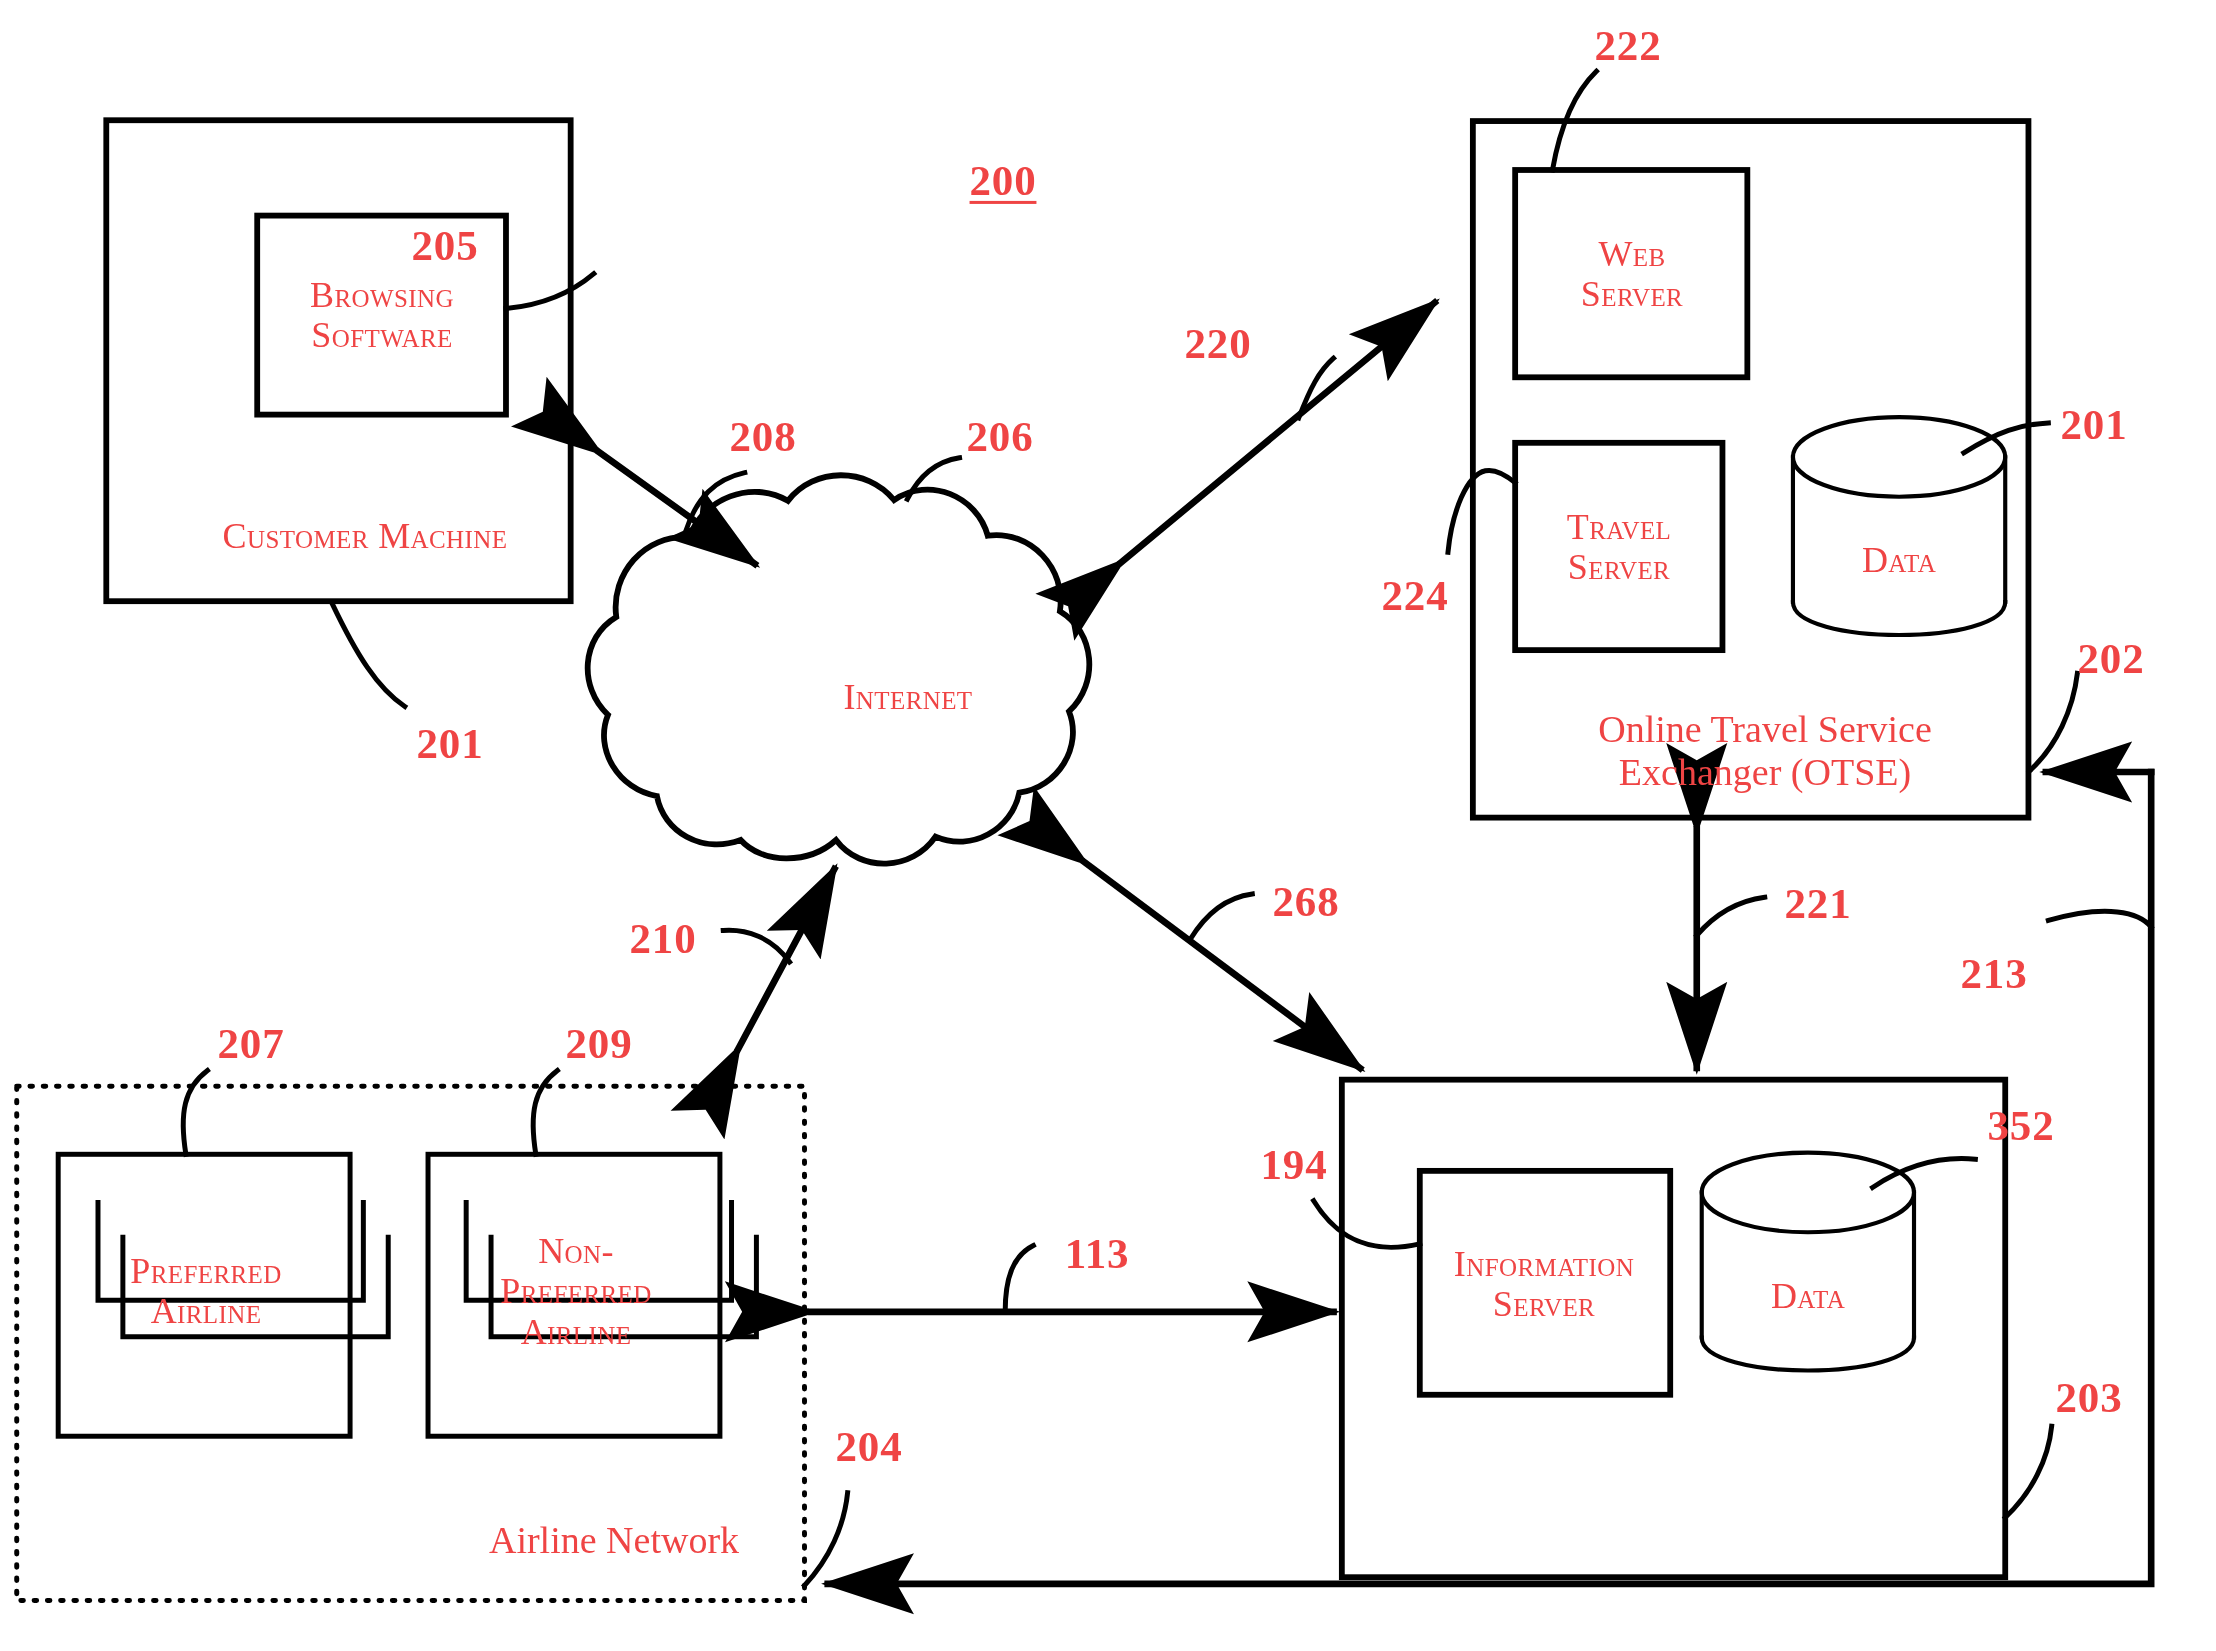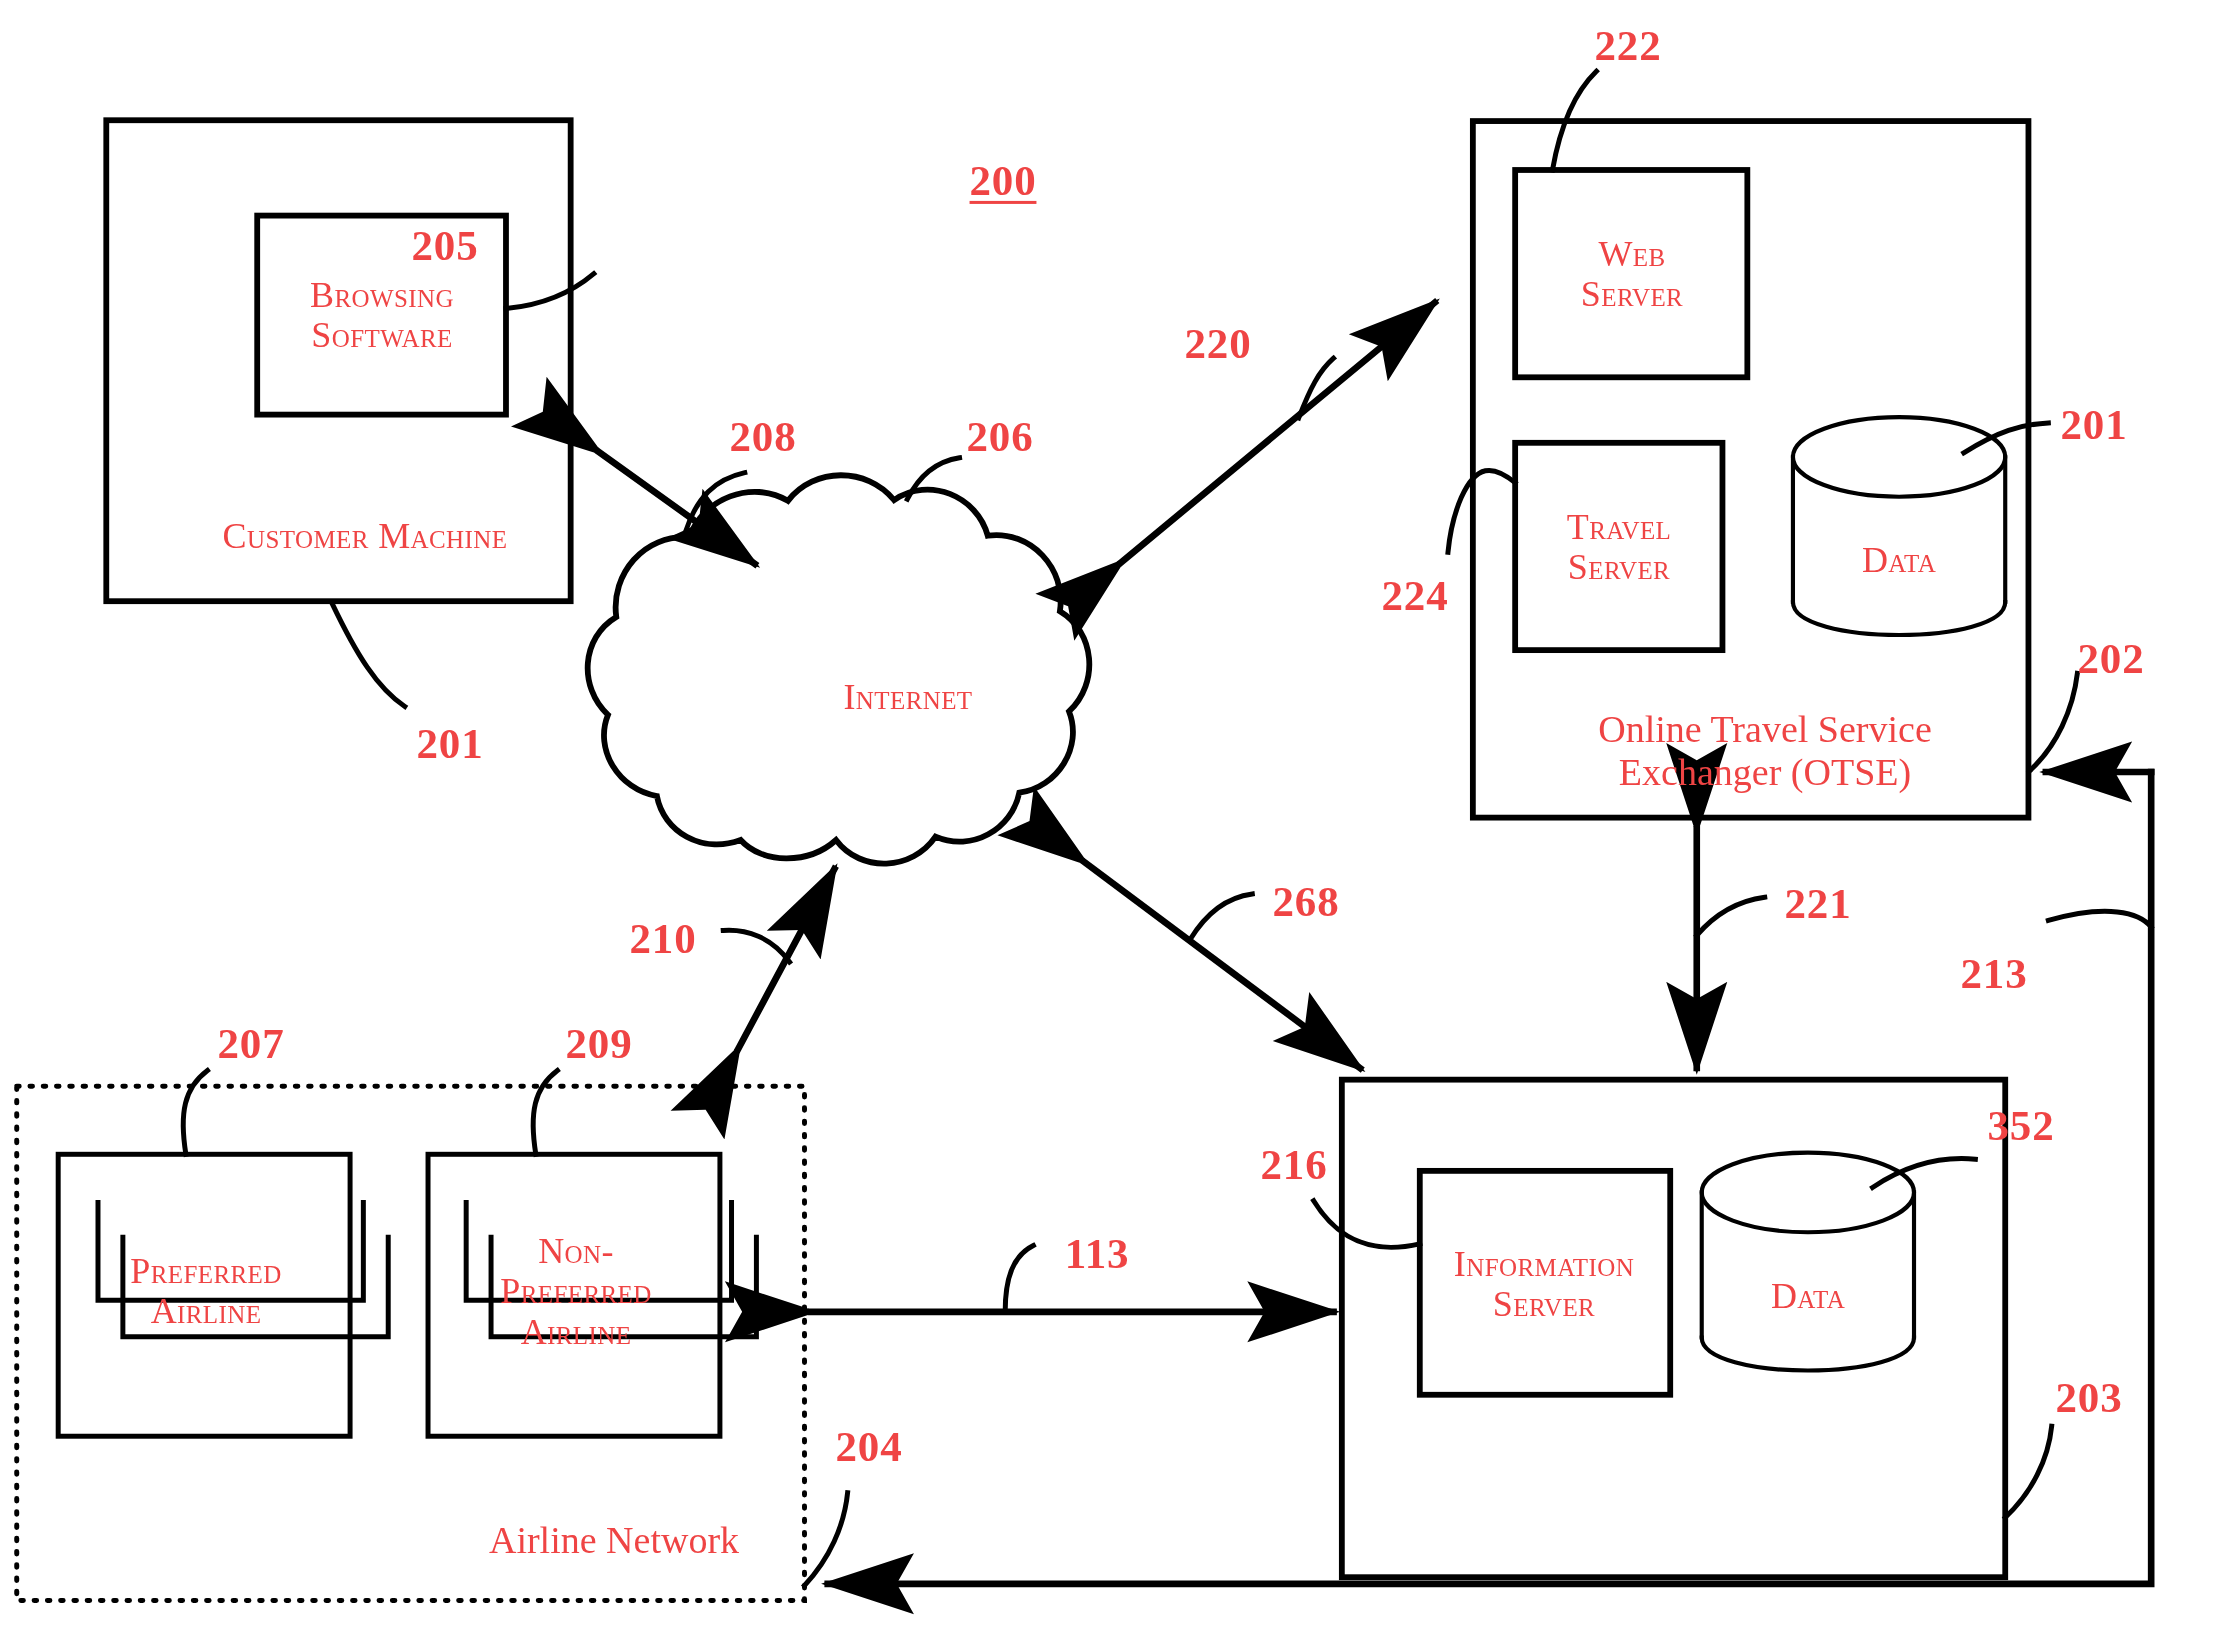--- a/index.html
+++ b/index.html
@@ -193,21 +193,21 @@
 
   <div class="lbl sc ctr" style="left:206px; top:1291px;"><span>Preferred<br>Airline</span></div>
   <div class="lbl sc ctr" style="left:576px; top:1291px;"><span>Non-<br>Preferred<br>Airline</span></div>
   <div class="lbl sc-lg ctr" style="left:614px; top:1540px;">Airline Network</div>
   <div class="lbl refnum ctr" style="left:251px; top:1044px;">207</div>
   <div class="lbl refnum ctr" style="left:599px; top:1044px;">209</div>
   <div class="lbl refnum ctr" style="left:869px; top:1447px;">204</div>
 
   <div class="lbl sc ctr" style="left:1544px; top:1284px;"><span>Information<br>Server</span></div>
   <div class="lbl sc ctr" style="left:1808px; top:1296px;">Data</div>
-  <div class="lbl refnum ctr" style="left:1294px; top:1165px;">216</div>
+  <div class="lbl refnum ctr" style="left:1294px; top:1165px;">194</div>
   <div class="lbl refnum ctr" style="left:2021px; top:1126px;">352</div>
   <div class="lbl refnum ctr" style="left:2089px; top:1398px;">203</div>
 
   <div class="lbl refnum ctr" style="left:763px; top:437px;">208</div>
   <div class="lbl refnum ctr" style="left:1218px; top:344px;">220</div>
   <div class="lbl refnum ctr" style="left:663px; top:939px;">210</div>
   <div class="lbl refnum ctr" style="left:1306px; top:902px;">268</div>
   <div class="lbl refnum ctr" style="left:1097px; top:1254px;">113</div>
   <div class="lbl refnum ctr" style="left:1818px; top:904px;">221</div>
   <div class="lbl refnum ctr" style="left:1994px; top:974px;">213</div>

